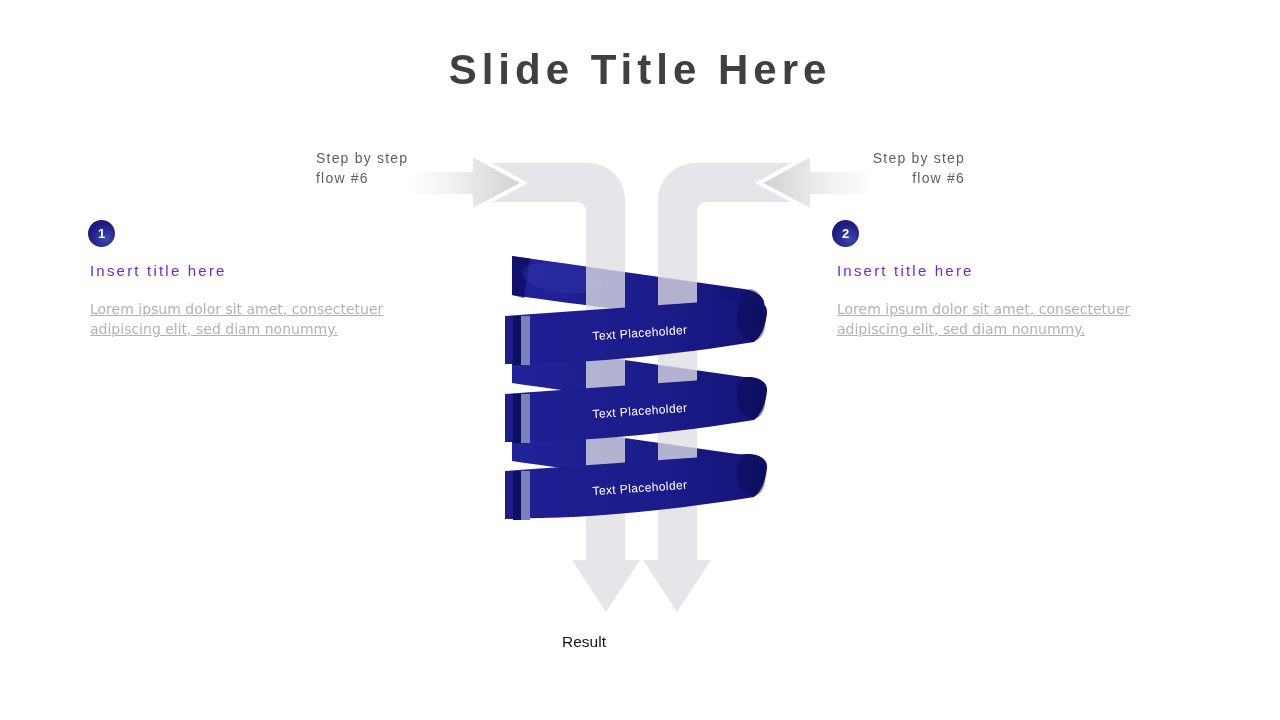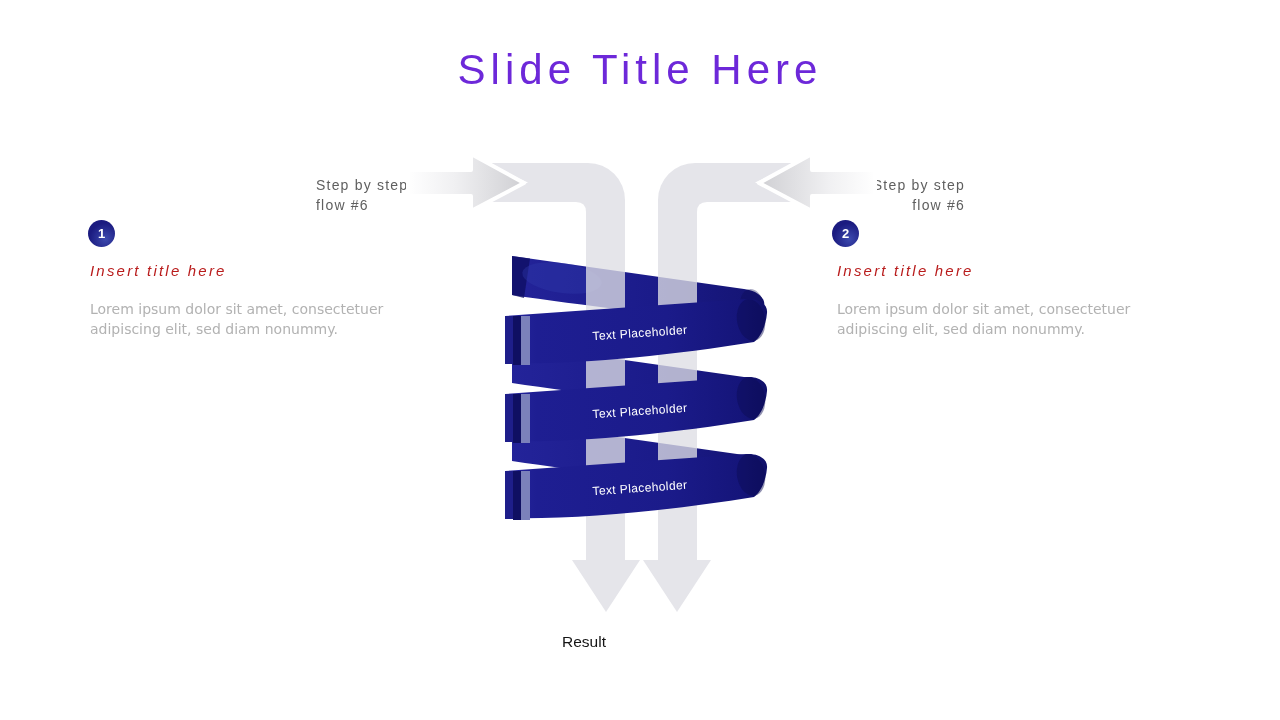--- a/index.html
+++ b/index.html
@@ -3,48 +3,48 @@
 <meta charset="utf-8">
 <style>
   * { margin: 0; padding: 0; box-sizing: border-box; }
   html, body { width: 1280px; height: 720px; overflow: hidden; background: #ffffff; }
   .slide {
     position: relative; width: 1280px; height: 720px; background: #ffffff;
     font-family: "Liberation Sans", sans-serif;
   }
   .slide-title {
     position: absolute; left: 0; right: 0; top: 46px;
-    text-align: center; font-size: 42px; font-weight: 400;
-    color: #6d28d9; letter-spacing: 5px; white-space: nowrap;
+    text-align: center; font-size: 42px; font-weight: 700;
+    color: #404040; letter-spacing: 5px; white-space: nowrap;
   }
   .flow-label {
-    position: absolute; top: 175px; width: 120px;
+    position: absolute; top: 148px; width: 120px;
     font-size: 14px; line-height: 20px; color: #5f5f5f; letter-spacing: 1.2px;
   }
   .flow-label.left  { left: 316px; text-align: left; }
   .flow-label.right { left: 845px; text-align: right; }
   .diagram-svg { position: absolute; left: 300px; top: 135px; }
   .step-block .badge {
     position: absolute; top: 220px; width: 27px; height: 27px; border-radius: 50%;
     background: radial-gradient(circle at 64% 70%, #3c49ae 0%, #1b1b80 62%);
     color: #ffffff; font-size: 13px; font-weight: bold;
     line-height: 27px; text-align: center;
   }
   .badge.b1 { left: 88px; }
   .badge.b2 { left: 832px; }
   .step-title {
-    position: absolute; top: 262px; font-size: 15px; color: #b91c1c;
-    letter-spacing: 2.2px; white-space: nowrap; font-style: italic;
+    position: absolute; top: 262px; font-size: 15px; color: #6d28d9;
+    letter-spacing: 2.2px; white-space: nowrap;
   }
   .step-title.t1 { left: 90px; }
   .step-title.t2 { left: 837px; }
   .step-body {
     position: absolute; top: 299px; width: 330px;
     font-family: "DejaVu Sans", sans-serif;
-    font-size: 14px; line-height: 20px; color: #b2b2b2;
+    font-size: 14px; line-height: 20px; color: #b2b2b2; text-decoration: underline;
   }
   .step-body.p1 { left: 90px; }
   .step-body.p2 { left: 837px; }
   .result-label {
     position: absolute; left: 562px; top: 633px; width: 120px;
     text-align: left; font-size: 15.5px; color: #141414;
   }
 </style>
 </head>
 <body>

